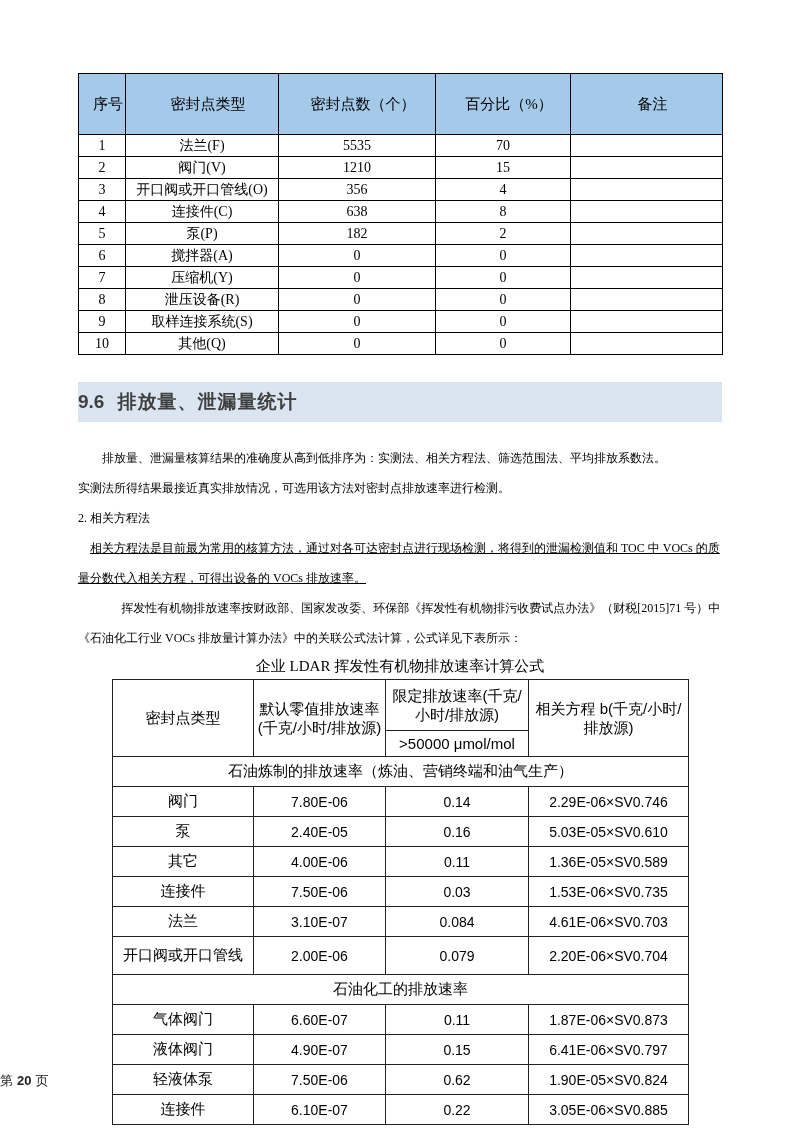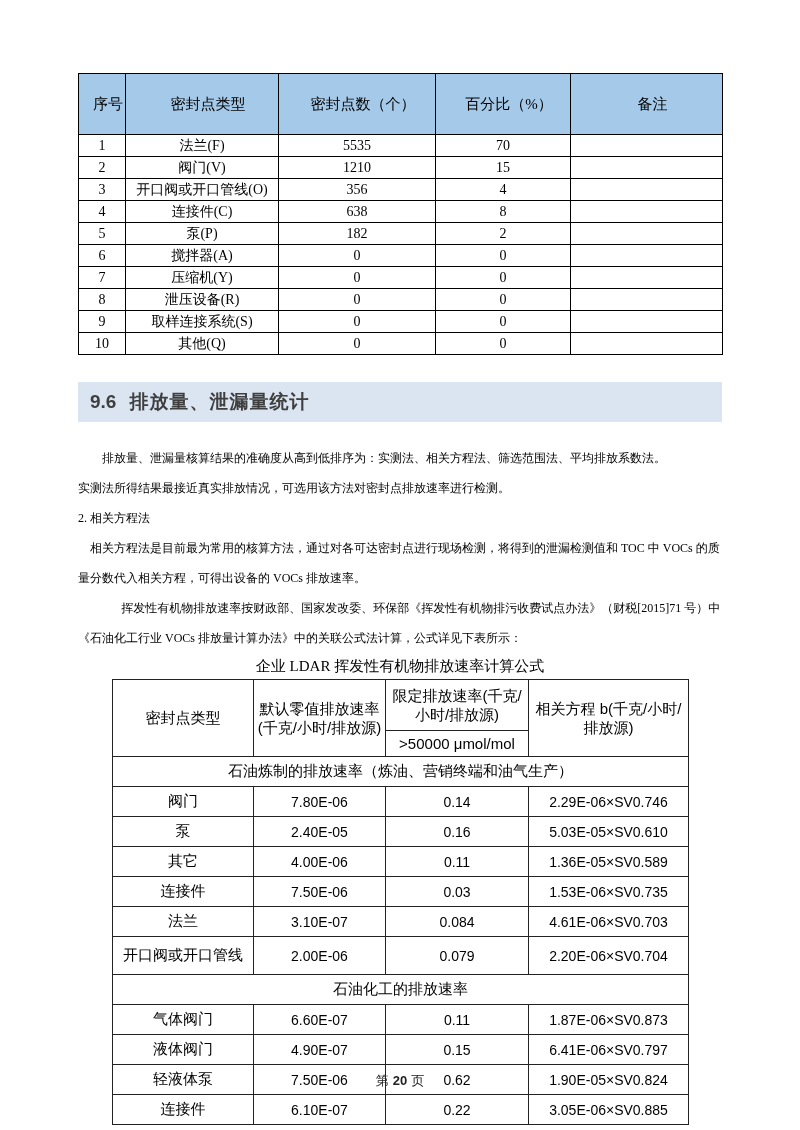--- a/index.html
+++ b/index.html
@@ -17,47 +17,47 @@
   .t1 th, .t1 td { border:1px solid #000; text-align:center; padding:0; overflow:hidden; vertical-align:middle; }
   .t1 thead th { background:var(--table-header-bg,#A5C9E8); height:60px; font-weight:normal; font-size:15px;padding-left:12px; }
   .t1 tbody td { height:21px; }
   .t1 tr.total td { height:33px; }
 
   
   .heading {
     margin-top:27px; height:40px; line-height:40px;
     background:var(--heading-bar-bg,#DBE5F2); color:var(--heading-text,#3F3F3F);
     font-family:"Liberation Sans", sans-serif; font-weight:bold; font-size:19px;
-    padding-left:12px; letter-spacing:1px;
+    padding-left:0; letter-spacing:1px;
   }
   .heading .num { margin-right:13px; letter-spacing:0; }
 
   
   .bodytext { margin-top:21px; font-size:12px; line-height:30px; }
   .bodytext p { margin:0; }
   .p1   { text-indent:2em; }
   .li   { margin-left:2em; }
   .sub  { margin-left:4.3em; }
-  .sub2 { margin-left:4.3em; text-indent:1em; }
+  .sub2 { margin-left:4.3em; text-indent:1em;text-decoration:underline; }
   .p2   { margin-left:1em; text-indent:3.6em; }
 
   
   .caption { text-align:center; font-size:15px; margin:4px 0 3px 0; }
   .t2 { width:576px; margin-left:34px; table-layout:fixed; font-size:15px; }
   .t2 th, .t2 td { border:1px solid #222; text-align:center; padding:0; vertical-align:middle; }
   .t2 thead th { font-family:"Liberation Sans", sans-serif; font-weight:normal; line-height:1.3; font-size:15px; }
   .t2 tr.hdr-top th { height:50px; }
   .t2 tr.hdr-sub th { height:25px; }
   .t2 tbody tr { height:30px; }
   .t2 tbody tr.tall { height:38px; }
   .t2 tr.group td { height:21px; }
   .t2 td.num { font-family:"Liberation Sans", sans-serif; font-size:14px; }
 
   
-  .footer { position:absolute; left:0; bottom:40px; width:100%; text-align:center; font-size:13px; color:#222; }
+  .footer { position:absolute; left:0; bottom:40px; width:100%; text-align:left; font-size:13px; color:#222; }
   .footer .pg { font-family:"Liberation Sans", sans-serif; font-weight:bold; margin:0 4px; }
 </style>
 </head>
 <body>
 
 <div class="page">
   <div class="content">
 
     <table class="t1">
       <colgroup>

